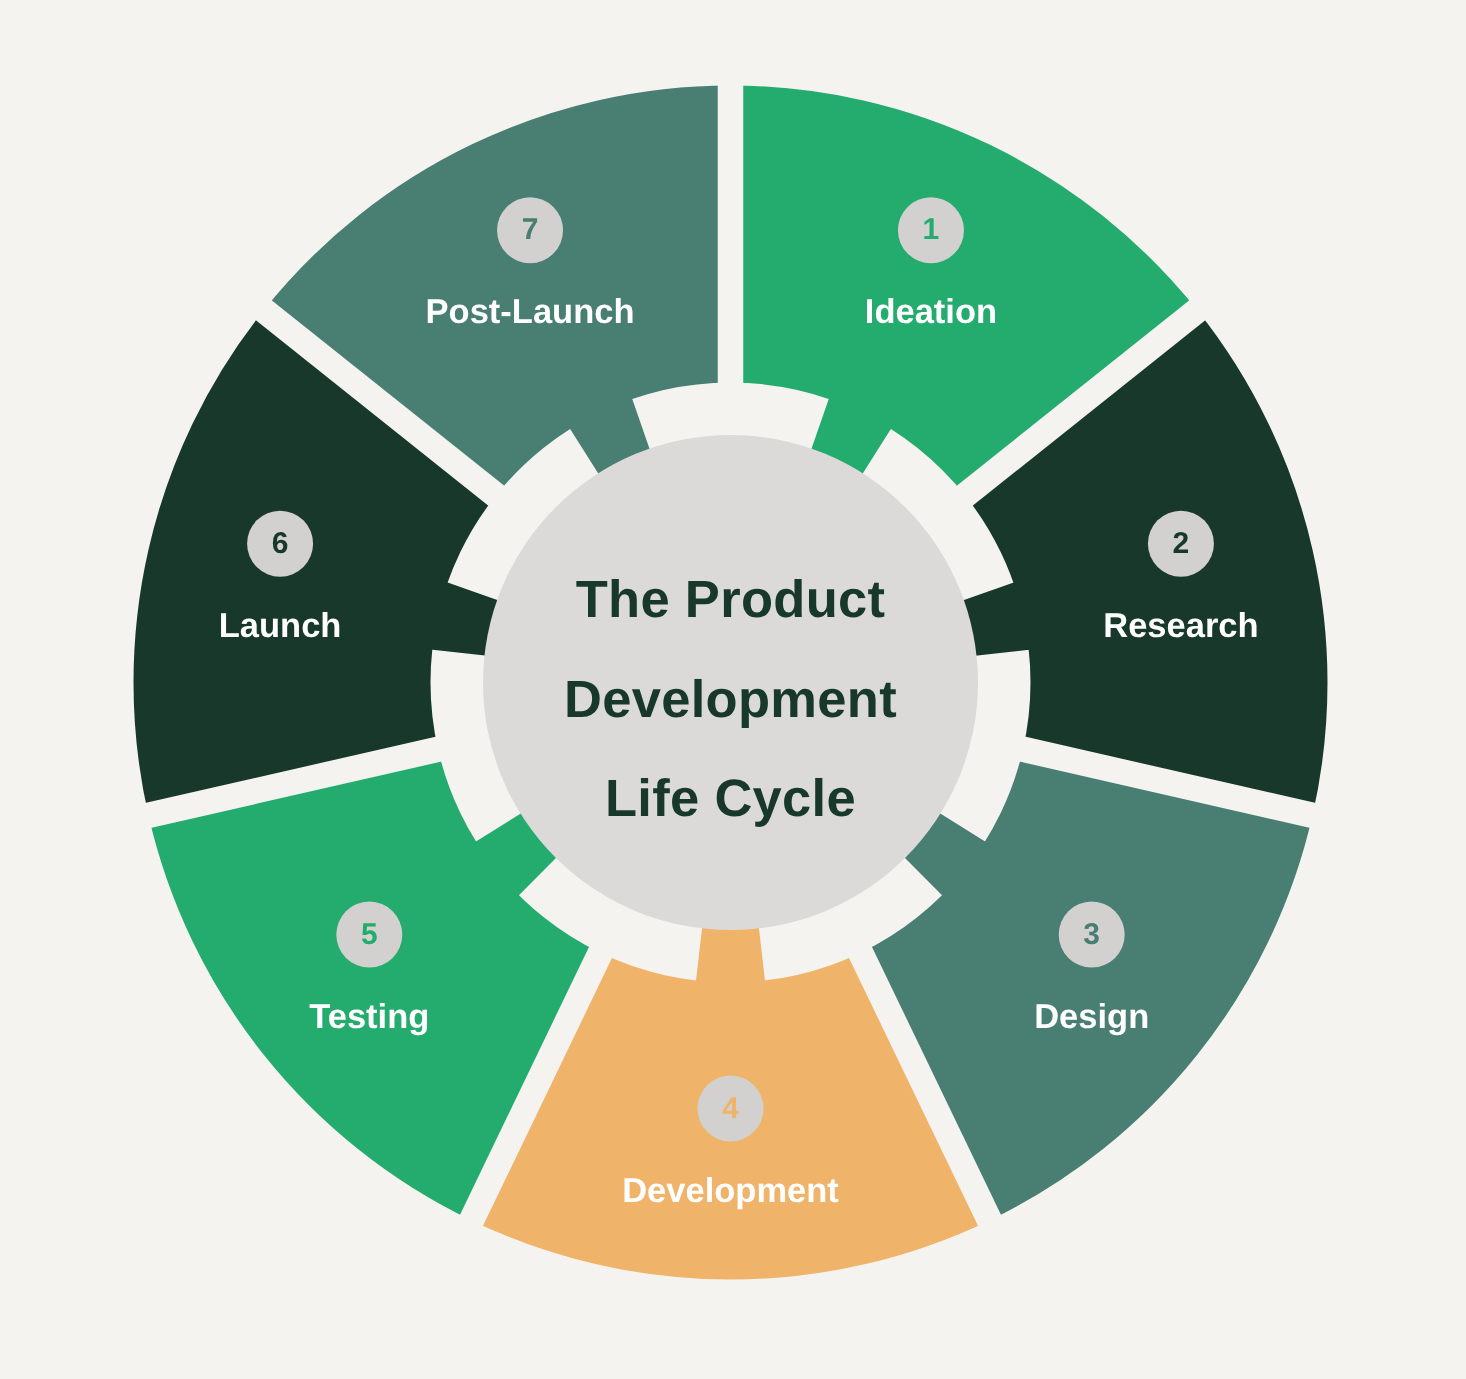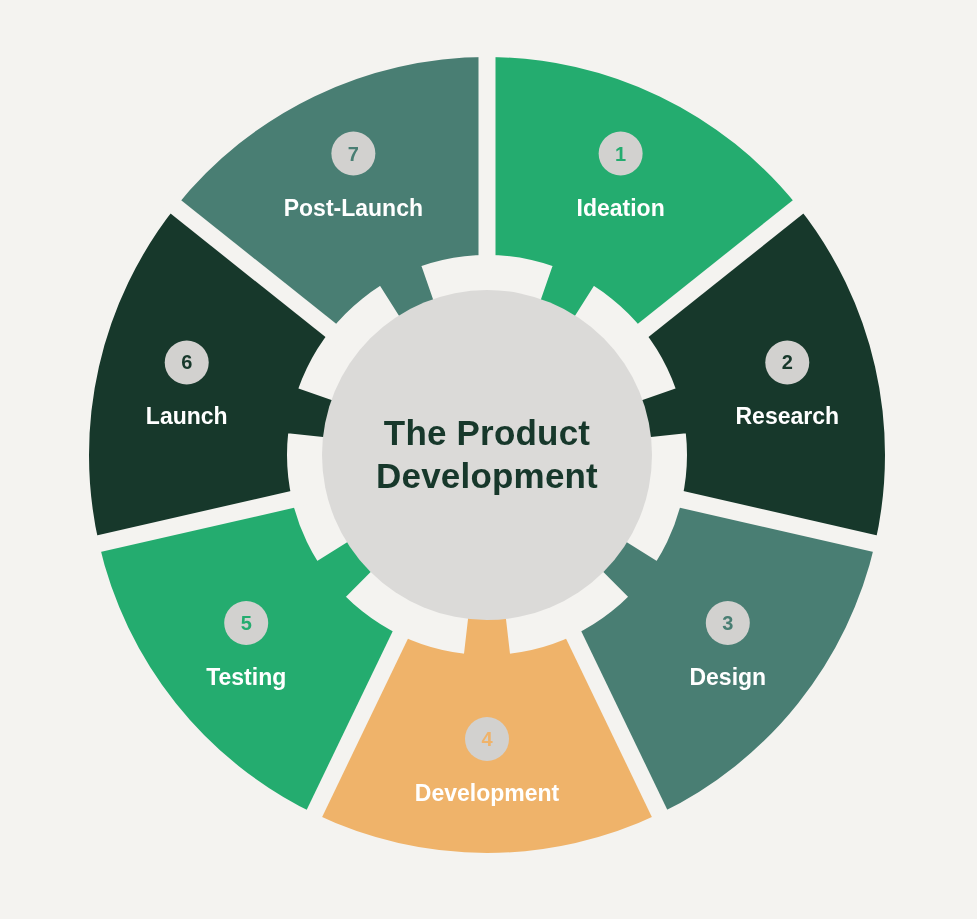--- a/index.html
+++ b/index.html
@@ -31,21 +31,21 @@
     display: flex;
     flex-direction: column;
     align-items: center;
     justify-content: center;
     text-align: center;
     font-size: 35px;
     font-weight: bold;
     line-height: 1.22;
     letter-spacing: 0.2px;
   }
-  .center-title span { display: block; }
+  .center-title span { display: block; margin-top: 24px; }
   text.badge-num {
     font-size: 20px;
     font-weight: bold;
   }
   text.seg-label {
     font-size: 23px;
     font-weight: bold;
   }
 </style>
 </head>
@@ -87,14 +87,15 @@
       <text x="186.72220304799833" y="362.4635523414552" text-anchor="middle" dominant-baseline="central" fill="#17382B" class="badge-num">6</text>
       <text x="186.72220304799833" y="416.4635523414552" text-anchor="middle" dominant-baseline="central" fill="#FFFFFF" class="seg-label">Launch</text>
       <circle cx="353.36380835179204" cy="153.50158868605496" r="22" fill="#D2D1CF"></circle>
       <text x="353.36380835179204" y="153.50158868605496" text-anchor="middle" dominant-baseline="central" fill="#497E73" class="badge-num">7</text>
       <text x="353.36380835179204" y="207.50158868605496" text-anchor="middle" dominant-baseline="central" fill="#FFFFFF" class="seg-label">Post-Launch</text>
     </svg>
 
   <div class="center-title" style="color: rgb(23, 56, 43);">
     <span>The Product</span>
     <span>Development</span>
+    <span>Life Cycle</span>
   </div>
 </div>
 
 </body></html>

